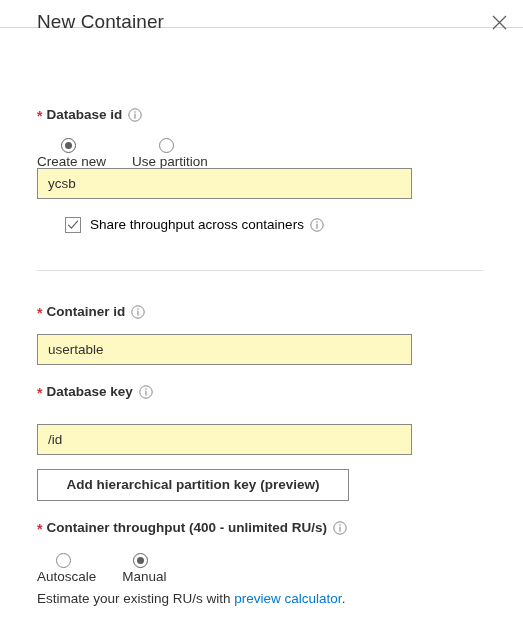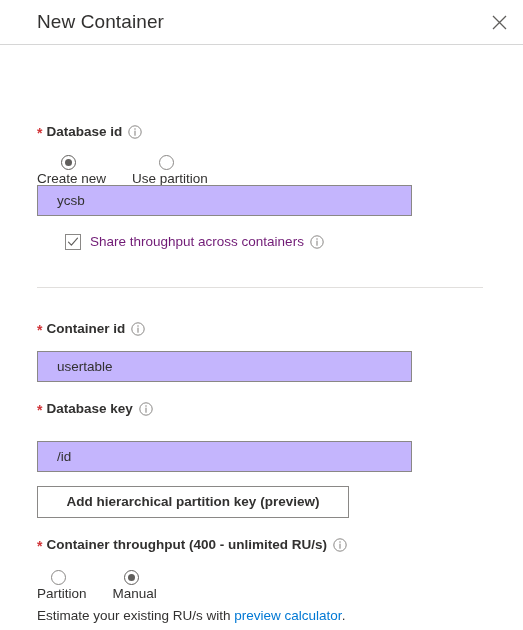--- a/index.html
+++ b/index.html
@@ -13,21 +13,21 @@
     height: 630px;
     font-family: "Liberation Sans", sans-serif;
     color: #323130;
     overflow: hidden;
     position: relative;
   }
 
   
   .panel-header {
     position: relative;
-    height: 45px;
+    height: 28px;
     border-bottom: 1px solid #d6d6d6;
   }
   .panel-title {
     position: absolute;
     left: 37px;
     top: 9px;
     font-size: 19px;
     font-weight: 300;
     color: #323130;
     letter-spacing: .1px;
@@ -122,36 +122,36 @@
     margin-top: -3.5px;
     border-radius: 50%;
     background: #605e5c;
   }
 
   
   .text-input {
     width: 375px;
     height: 31px;
     border: 1px solid #8a8886;
-    background: #c4b5fd;
+    background: #fef9c3;
     font-family: "Liberation Sans", sans-serif;
     font-size: 13.5px;
     color: #323130;
-    padding: 0 19px;
+    padding: 0 10px;
     outline: none;
     display: block;
   }
 
   
   .checkbox-row {
     display: flex;
     align-items: center;
     cursor: pointer;
     font-size: 13.5px;
-    color: #701a75;
+    color: #000000;
     line-height: 18px;
     white-space: nowrap;
     padding-left: 28px;
   }
   .checkbox-mark {
     width: 16px;
     height: 16px;
     border: 1px solid #8a8886;
     background: #ffffff;
     margin-right: 9px;
@@ -314,21 +314,21 @@
           <circle cx="7" cy="4.1" r="0.75" fill="#8a8886"></circle>
           <path d="M7 6.1 L7 10.2" stroke="#8a8886" stroke-width="1.1" stroke-linecap="round"></path>
         </svg>
       </span>
     </div>
   </div>
 
   <div class="row radio-row" style="top:525px;">
     <label class="radio-opt">
       <span class="radio-mark"></span>
-      <span>Partition</span>
+      <span>Autoscale</span>
     </label>
     <label class="radio-opt checked">
       <span class="radio-mark"></span>
       <span>Manual</span>
     </label>
   </div>
 
   <div class="row" style="top:562px;">
     <div class="hint-text">
       <span>Estimate your existing RU/s with </span><a class="hint-link">preview calculator</a><span>.</span>

